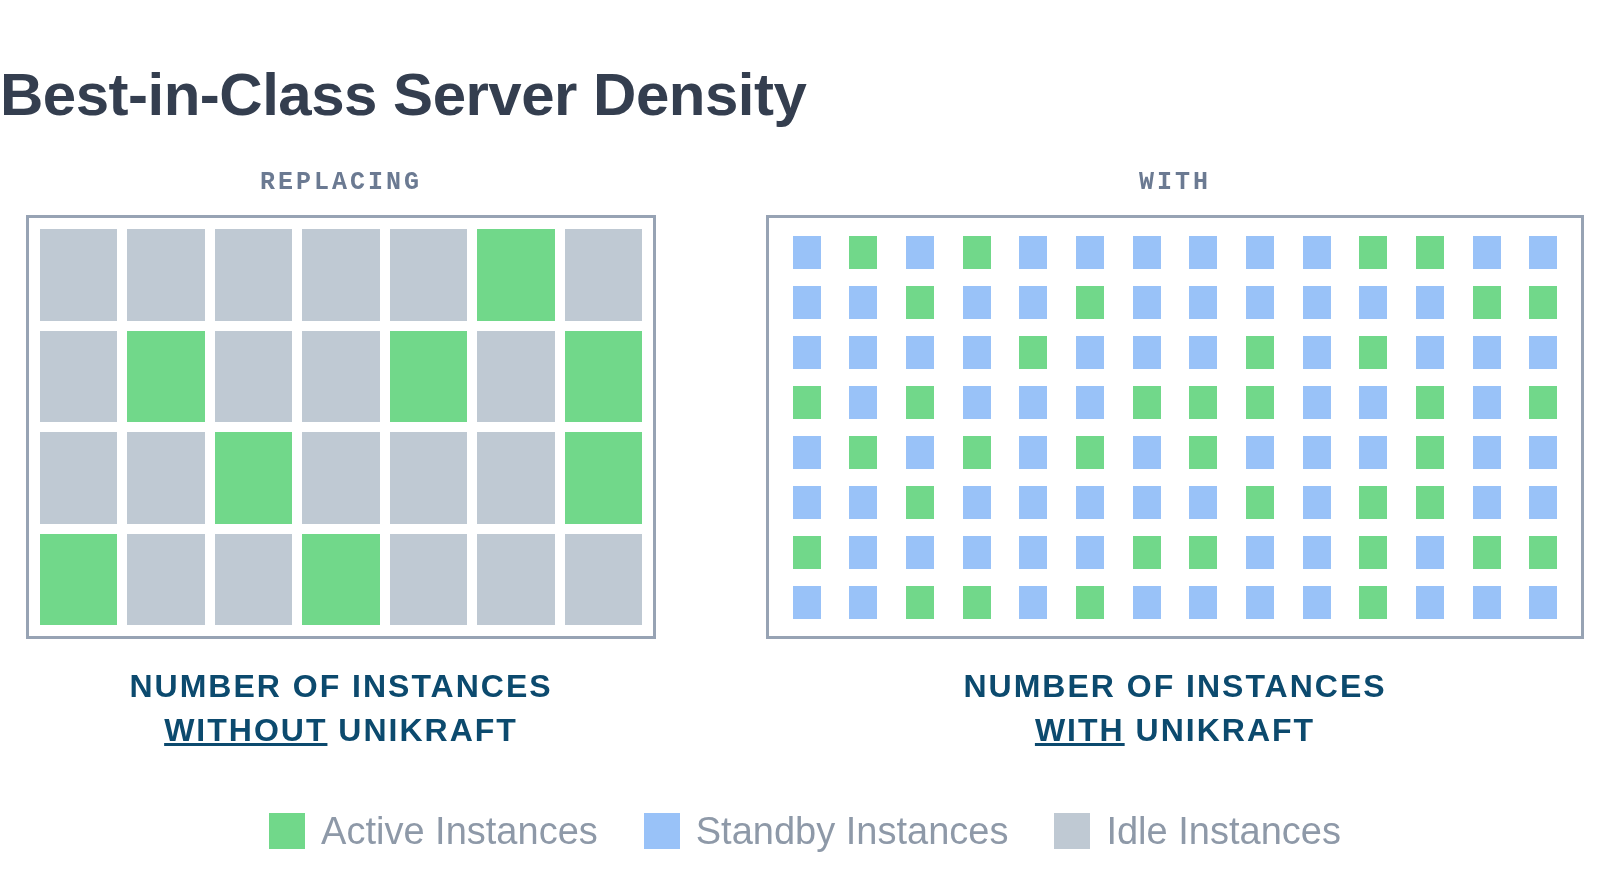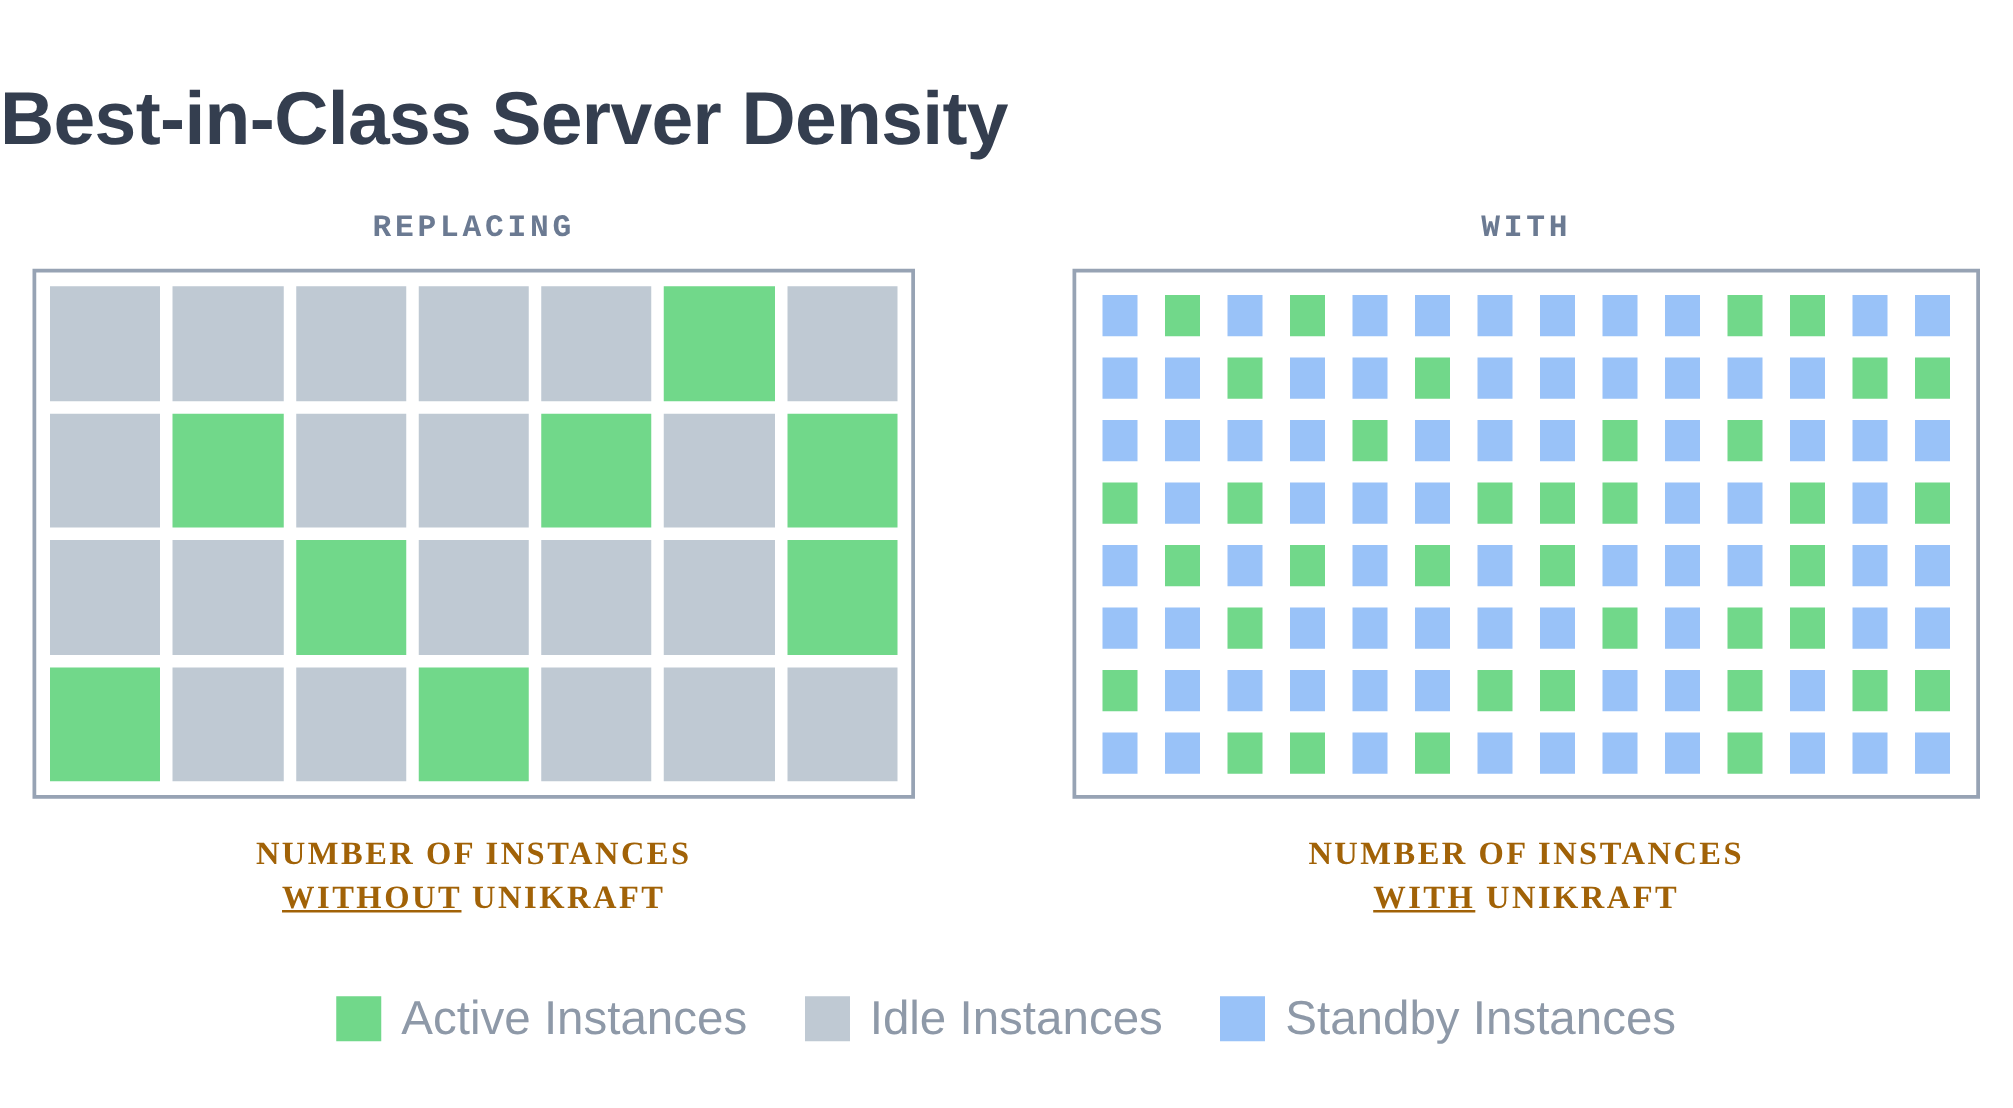--- a/index.html
+++ b/index.html
@@ -41,22 +41,22 @@
     align-items: flex-start;
     padding: 0 26px;
     box-sizing: border-box;
     margin-top: 30px;
   }
   .panel {
     display: flex;
     flex-direction: column;
     align-items: center;
   }
-  .panel-left  { width: 706px; }
-  .panel-right { width: 726px; }
+  .panel-left  { width: 630px; }
+  .panel-right { width: 818px; }
 
   .panel-heading {
     font-family: "Liberation Mono", monospace;
     font-size: 25px;
     font-weight: 700;
     letter-spacing: 3px;
     color: #6b7a92;
     margin-bottom: 18px;
   }
 
@@ -88,25 +88,25 @@
   .cell.standby { background: #99c2f8; }
 
   .grid-right .cell {
     width: 28px;
     height: 33px;
     justify-self: center;
     align-self: center;
   }
 
   .panel-caption {
-    font-family: Liberation Serif, serif;
-    font-size: 26px;
+    font-family: Liberation Sans, sans-serif;
+    font-size: 32px;
     font-weight: 700;
     letter-spacing: 2px;
-    color: #a16207;
+    color: #0c4a6e;
     text-align: center;
     margin-top: 26px;
     line-height: 1.35;
   }
   .panel-caption .emph { text-decoration: underline; text-align: center; }
 
   
   .legend {
     display: flex;
     justify-content: center;
@@ -307,22 +307,22 @@
     </div>
 
   </div>
 
   <div class="legend" id="legend">
       <div class="legend-item">
         <span class="legend-swatch active"></span>
         <span class="legend-label">Active Instances</span>
       </div>
       <div class="legend-item">
+        <span class="legend-swatch standby"></span>
+        <span class="legend-label">Standby Instances</span>
+      </div>
+      <div class="legend-item">
         <span class="legend-swatch idle"></span>
         <span class="legend-label">Idle Instances</span>
       </div>
-      <div class="legend-item">
-        <span class="legend-swatch standby"></span>
-        <span class="legend-label">Standby Instances</span>
-      </div>
     </div>
 
 </div>
 
 </body></html>

